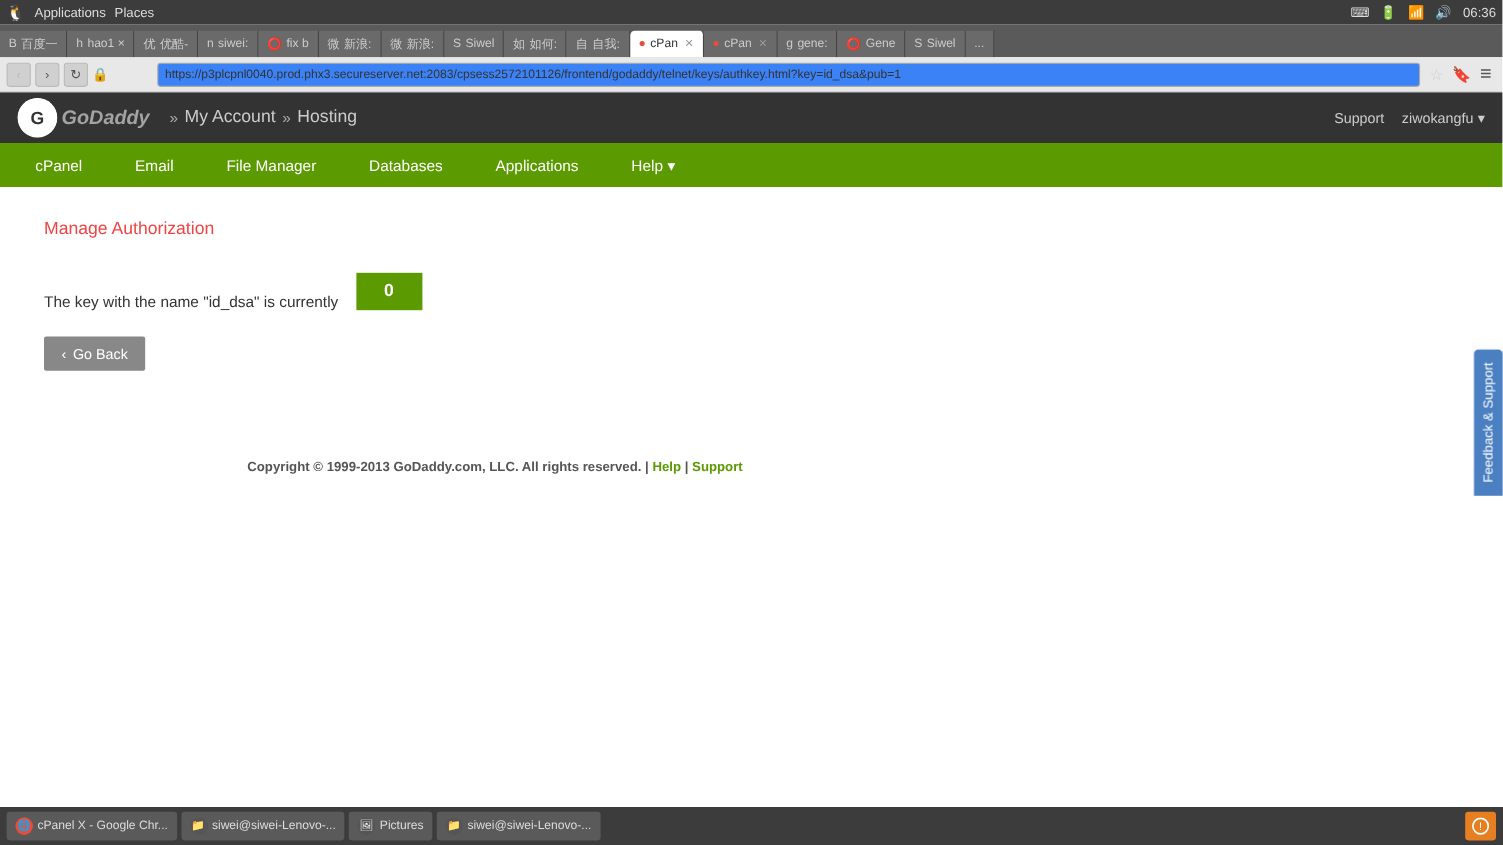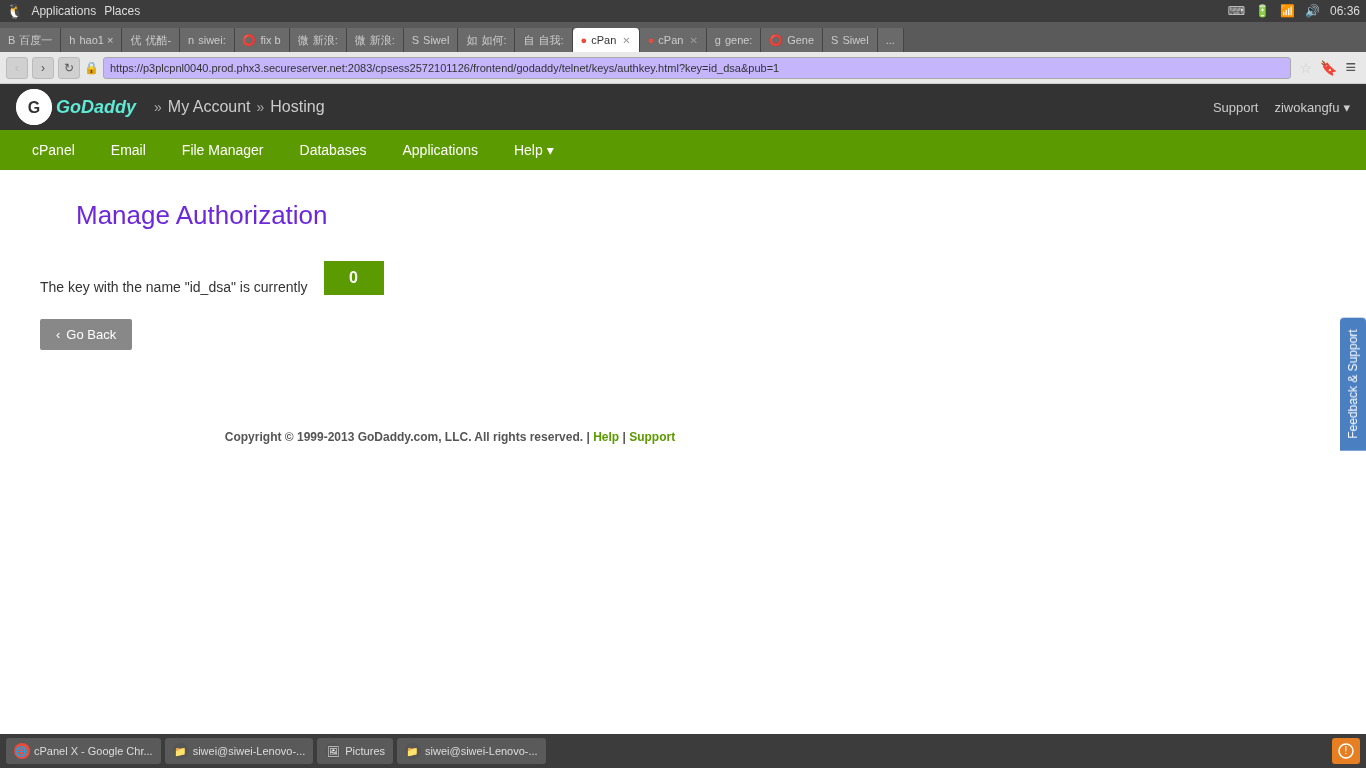--- a/index.html
+++ b/index.html
@@ -68,22 +68,23 @@
       font-size: 12px; cursor: pointer; color: #555;
     }
     .nav-btn.disabled { color: #bbb; }
     .url-bar {
       flex: 1;
       height: 22px;
       border: 1px solid #aaa;
       border-radius: 3px;
       padding: 0 6px;
       font-size: 11px;
-      background: #c4b5fd;
+      background: #3b82f6;
       color: #333;
+      margin-left: 40px;
     }
     .star-btn { font-size: 14px; color: #ccc; cursor: pointer; padding: 0 4px; }
     .menu-btn { font-size: 18px; color: #555; cursor: pointer; padding: 0 4px; }
 
     
     .godaddy-header {
       background: #333;
       height: 46px;
       display: flex;
       align-items: center;
@@ -122,44 +123,43 @@
       display: flex; align-items: center; gap: 4px; color: #ccc; font-size: 13px; cursor: pointer;
     }
 
     
     .green-nav {
       background: #5b9a00;
       height: 40px;
       display: flex;
       align-items: center;
       padding: 0 16px;
-      gap: 4px;
+      gap: 16px;
     }
     .green-nav-item {
       color: #fff;
       font-size: 14px;
       padding: 0 16px;
       height: 40px;
       display: flex; align-items: center;
       cursor: pointer;
       text-decoration: none;
     }
     .green-nav-item.with-arrow { gap: 4px; }
 
     
     .page-content {
       padding: 30px 40px;
       max-width: 900px;
     }
     .page-title {
-      font-size: 26px;
+      font-size: 16px;
       font-weight: normal;
-      color: #6d28d9;
+      color: #ef4444;
       margin-bottom: 30px;
-      margin-left: 36px;
     }
     .info-text {
       font-size: 14px;
       color: #333;
       margin-bottom: 24px;
       display: flex;
       align-items: flex-end;
       gap: 16px;
       flex-wrap: wrap;
     }
@@ -354,21 +354,21 @@
 </div>
 
 <div class="godaddy-header">
   <div class="godaddy-logo">
     <div class="logo-icon">
       <svg width="36" height="36" viewBox="0 0 36 36">
         <circle cx="18" cy="18" r="18" fill="white"></circle>
         <text x="50%" y="55%" text-anchor="middle" dominant-baseline="middle" font-size="16" font-weight="bold" fill="#333" font-family="Arial">G</text>
       </svg>
     </div>
-    <span class="logo-text" style="font-family: Arial; color:#5eead4; font-size:18px; font-weight:bold; ">GoDaddy</span>
+    <span class="logo-text" style="font-family: Arial; color:#a3a3a3; font-size:18px; font-weight:bold; ">GoDaddy</span>
   </div>
   <span class="breadcrumb-sep">»</span>
   <a class="breadcrumb-link">My Account</a>
   <span class="breadcrumb-sep">»</span>
   <a class="breadcrumb-link">Hosting</a>
   <div class="header-right">
     <a>Support</a>
     <div class="user-menu">
       <span>ziwokangfu</span>
       <span>▾</span>

